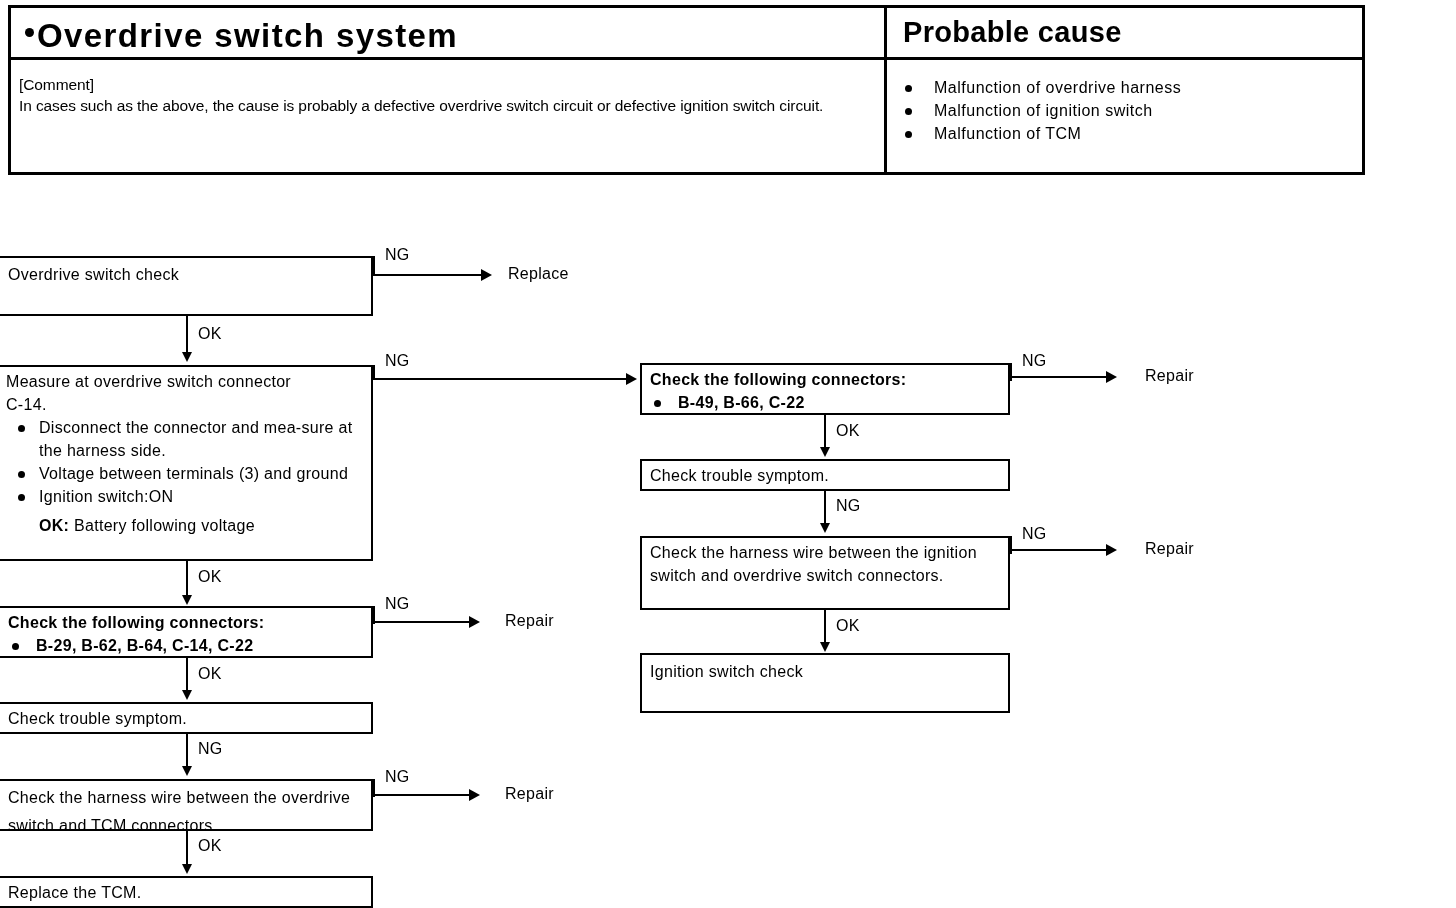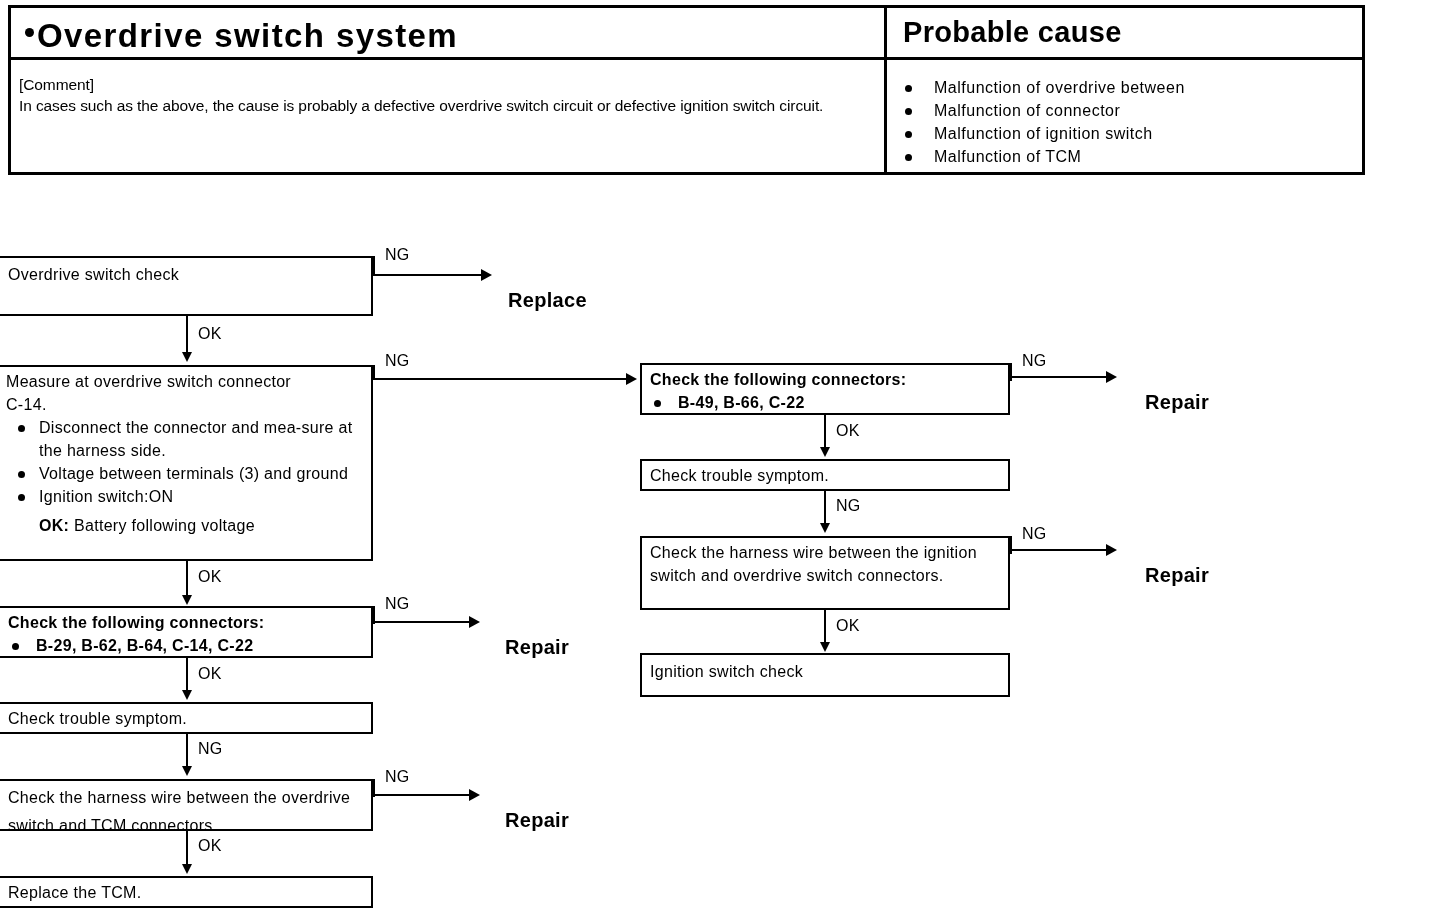--- a/index.html
+++ b/index.html
@@ -156,25 +156,24 @@
     border-left: 11px solid #000;
   }
   .flag {
     position: absolute;
     font-size: 16px;
     letter-spacing: 0.3px;
     white-space: nowrap;
   }
   .outcome {
     position: absolute;
-    font-size: 20px;
-    font-weight: bold;
+    font-size: 16px;
+    font-weight: normal;
     letter-spacing: 0.3px;
     white-space: nowrap;
-    margin-top: 24px;
   }
 </style>
 </head>
 <body>
 
 <div id="symptom-table">
   <div class="tbl-header-row">
     <div class="col-divider"></div>
     <div class="cell-left">
       <span class="sys-bullet"></span>
@@ -188,22 +187,21 @@
   <div class="tbl-body-row">
     <div class="col-divider"></div>
     <div class="cell-left">
       <div class="comment-block">
         <div>[Comment]</div>
         <div>In cases such as the above, the cause is probably a defective overdrive switch circuit or defective ignition switch circuit.</div>
       </div>
     </div>
     <div class="cell-right">
       <ul class="cause-list">
-        <li><span class="li-dot"></span><span>Malfunction of overdrive between</span></li>
-        <li><span class="li-dot"></span><span>Malfunction of connector</span></li>
+        <li><span class="li-dot"></span><span>Malfunction of overdrive harness</span></li>
         <li><span class="li-dot"></span><span>Malfunction of ignition switch</span></li>
         <li><span class="li-dot"></span><span>Malfunction of TCM</span></li>
       </ul>
     </div>
   </div>
 </div>
 
 <div class="fbox" style="left:-2px; top:256px; width:375px; height:60px;">
   <div class="btext">Overdrive switch check</div>
 </div>
@@ -322,15 +320,15 @@
 <div class="vline" style="left:1010px; top:536px; height:18px;"></div>
 <div class="hline" style="left:1010px; top:549px; width:98px;"></div>
 <div class="arrow-right" style="left:1106px; top:544px;"></div>
 <div class="flag" style="left:1022px; top:525px;">NG</div>
 <div class="outcome" style="left:1145px; top:540px;">Repair</div>
 
 <div class="vline" style="left:824px; top:610px; height:34px;"></div>
 <div class="arrow-down" style="left:820px; top:642px;"></div>
 <div class="flag" style="left:836px; top:617px;">OK</div>
 
-<div class="fbox" style="left:640px; top:653px; width:370px; height:44px;">
+<div class="fbox" style="left:640px; top:653px; width:370px; height:60px;">
   <div class="btext" style="top:5px;">Ignition switch check</div>
 </div>
 
 </body></html>

